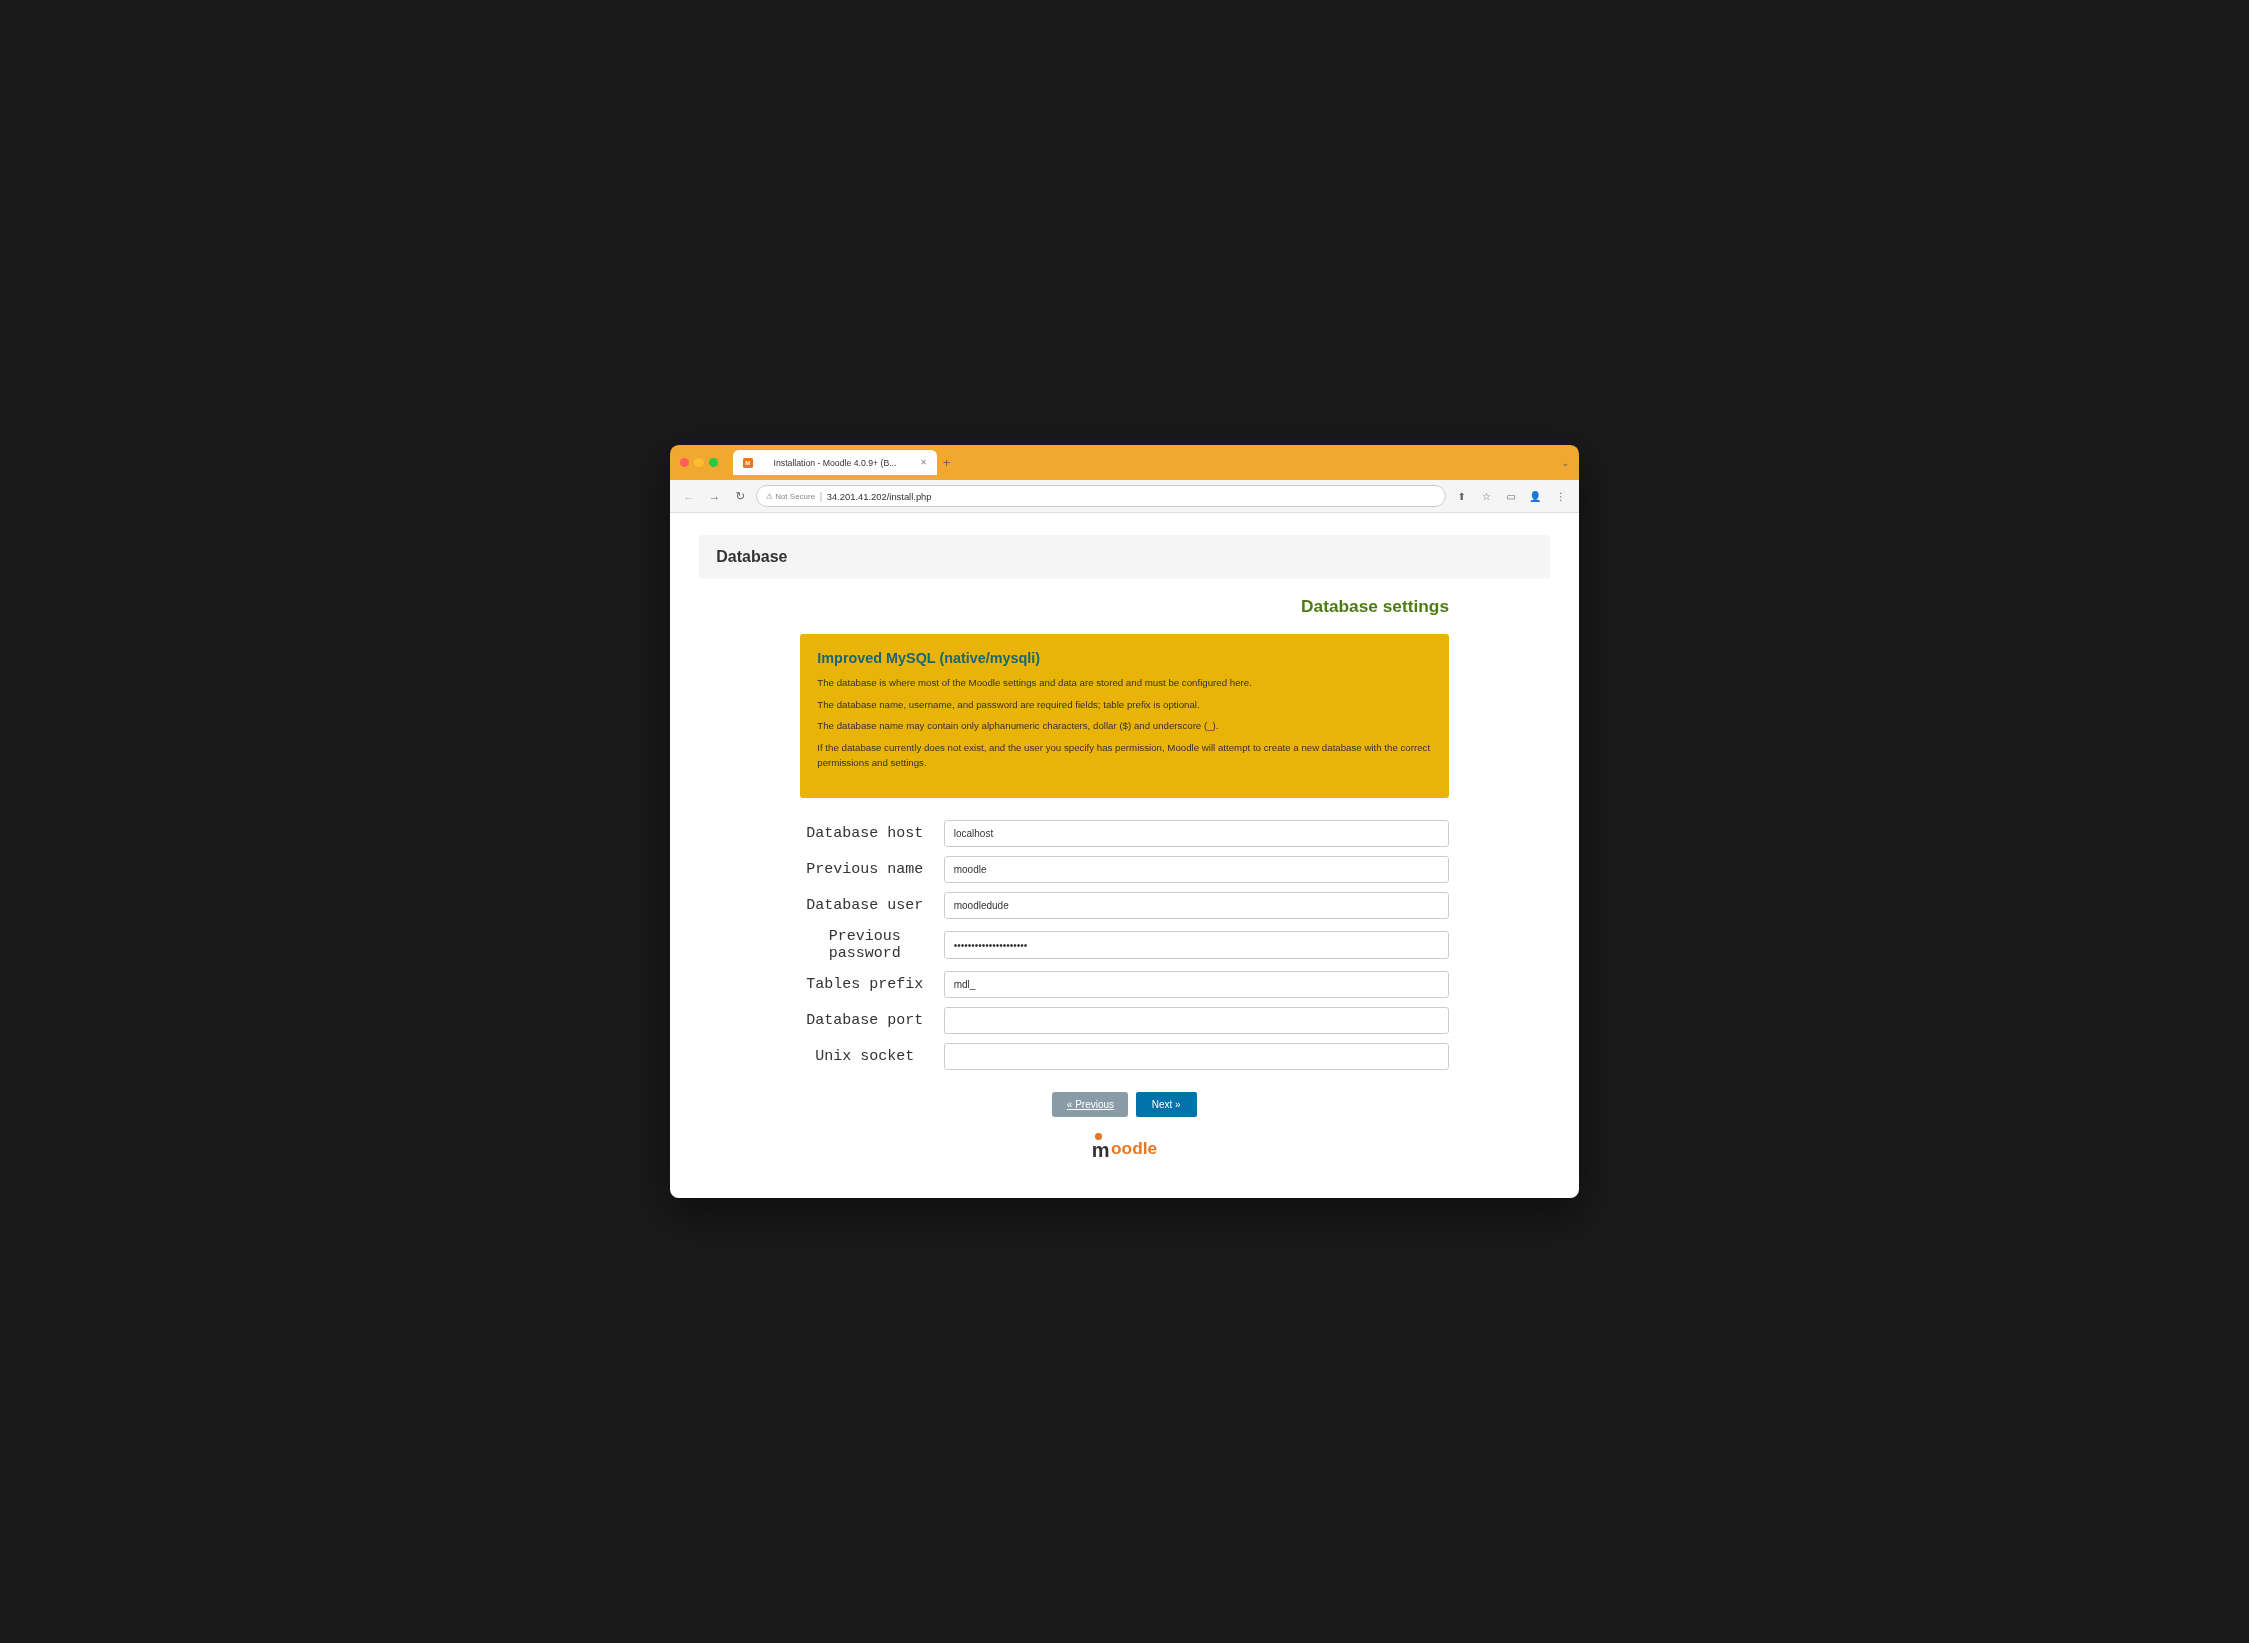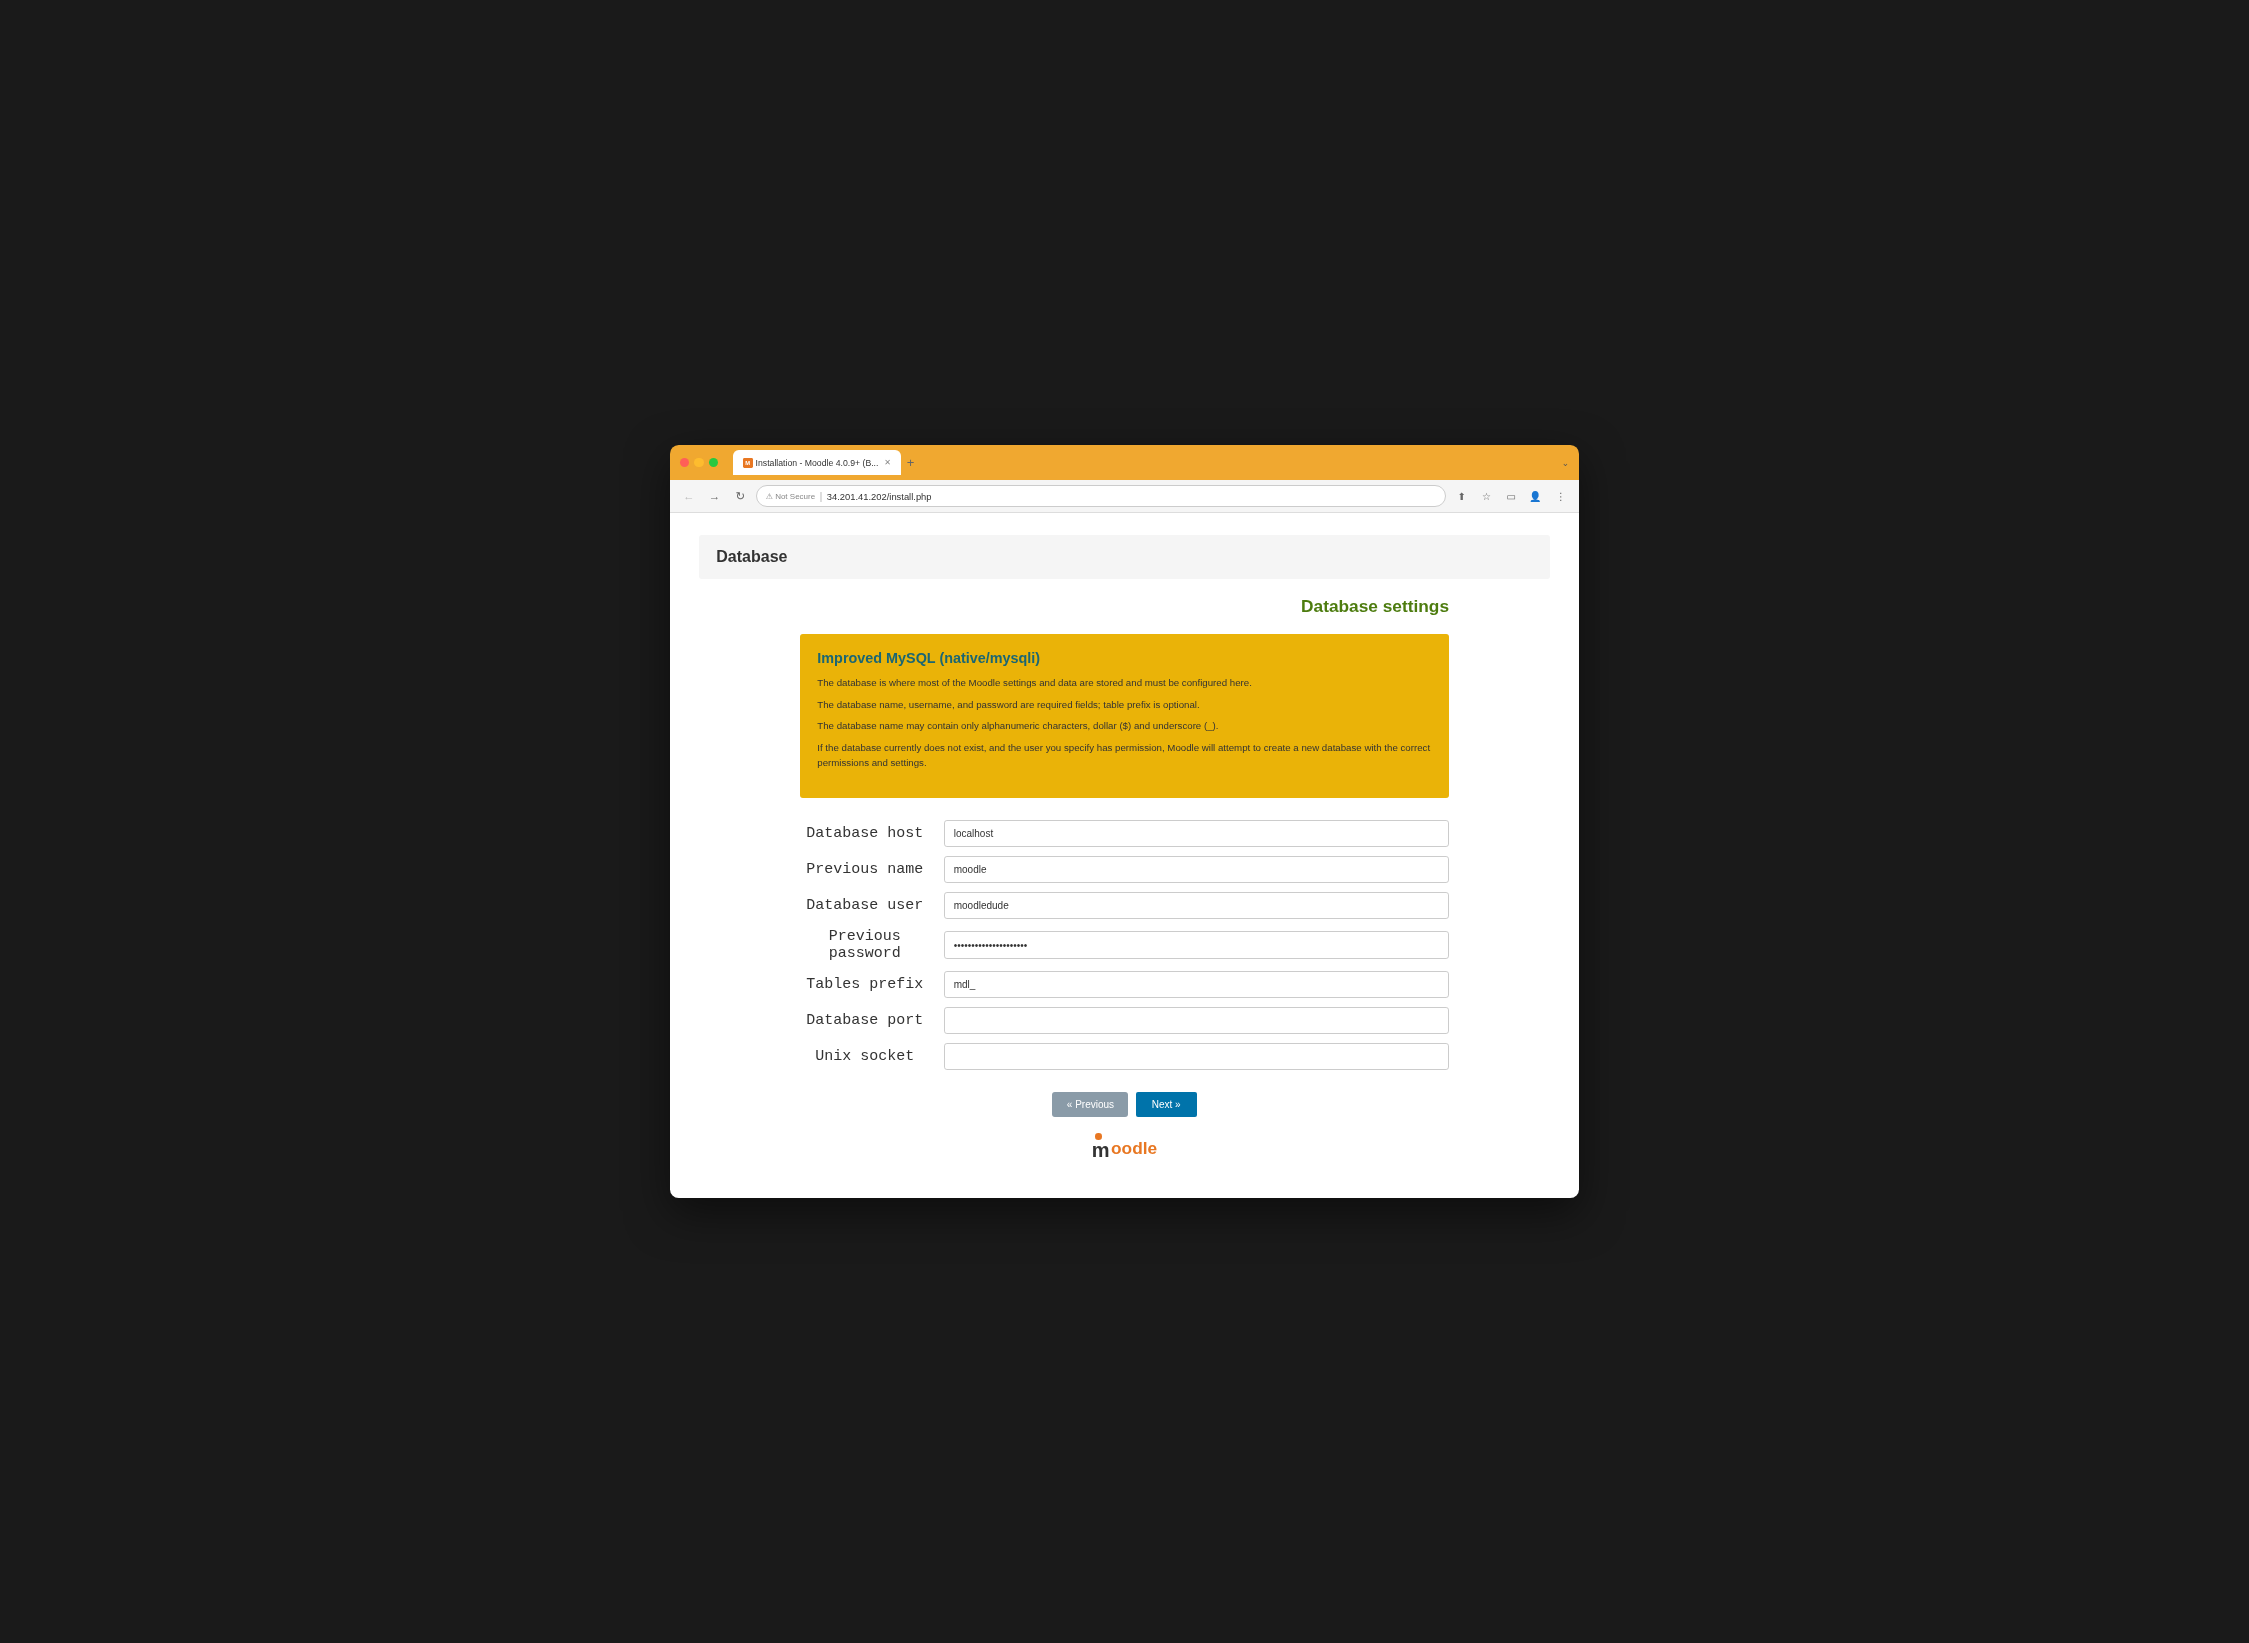--- a/index.html
+++ b/index.html
@@ -50,21 +50,21 @@
       margin-left: 7.2px;
       flex: 1;
     }
     .tab {
       background: white;
       border-radius: 5.8px 5.8px 0 0;
       padding: 4.3px 10px;
       font-size: 8.7px;
       display: flex;
       align-items: center;
-      gap: 3px;
+      gap: 21px;
       height: 24.5px;
     }
     .tab-favicon {
       width: 10px;
       height: 10px;
       background: #e87722;
       border-radius: 1.4px;
       display: flex;
       align-items: center;
       justify-content: center;
@@ -248,20 +248,21 @@
     }
 
     .btn-previous {
       background: #8a9ba8;
       color: white;
       border: none;
       padding: 7.2px 14.4px;
       border-radius: 2.9px;
       font-size: 10px;
       cursor: pointer;
+      text-decoration: underline;
     }
 
     .btn-next {
       background: #0073aa;
       color: white;
       border: none;
       padding: 7.2px 16px;
       border-radius: 2px;
       font-size: 10px;
       cursor: pointer;

